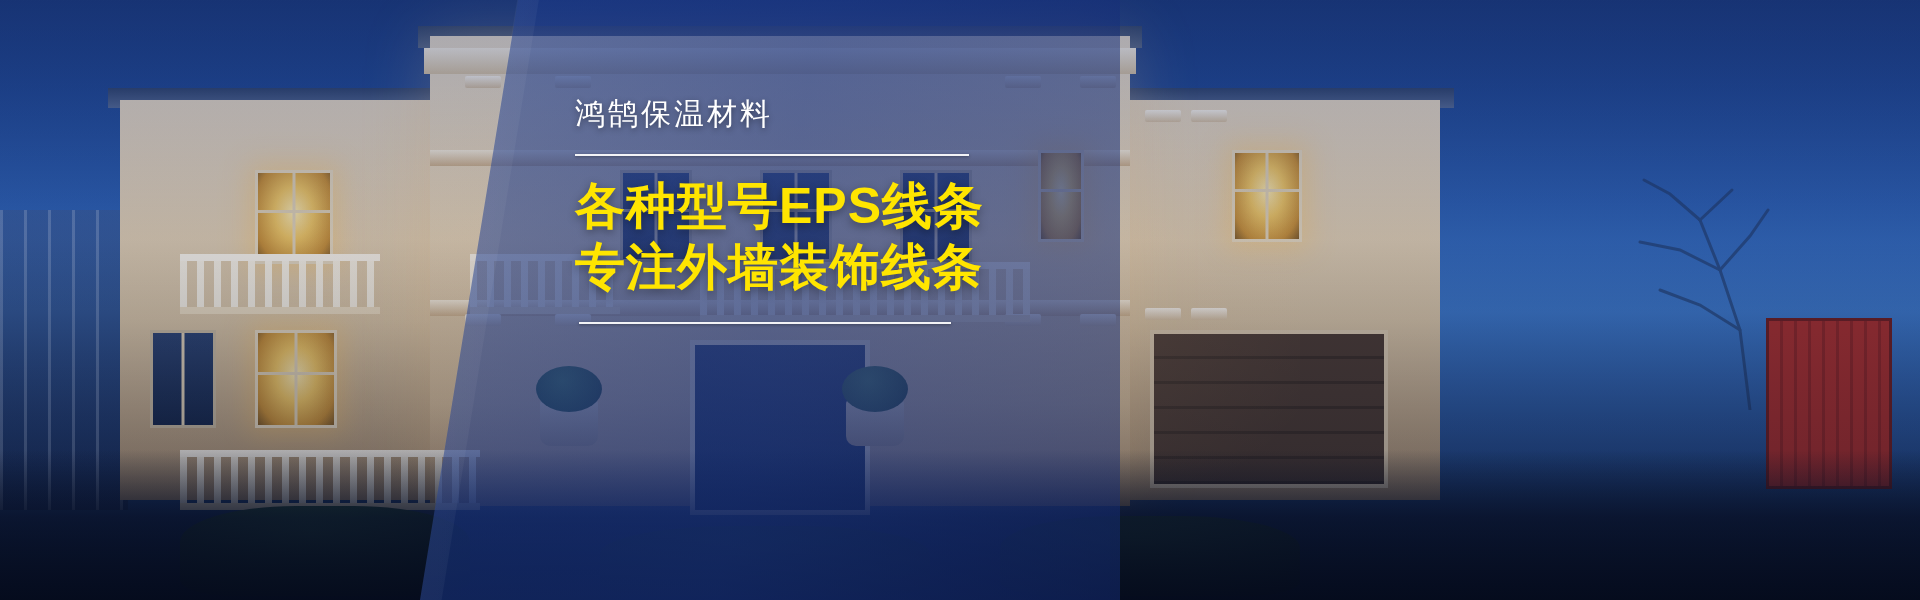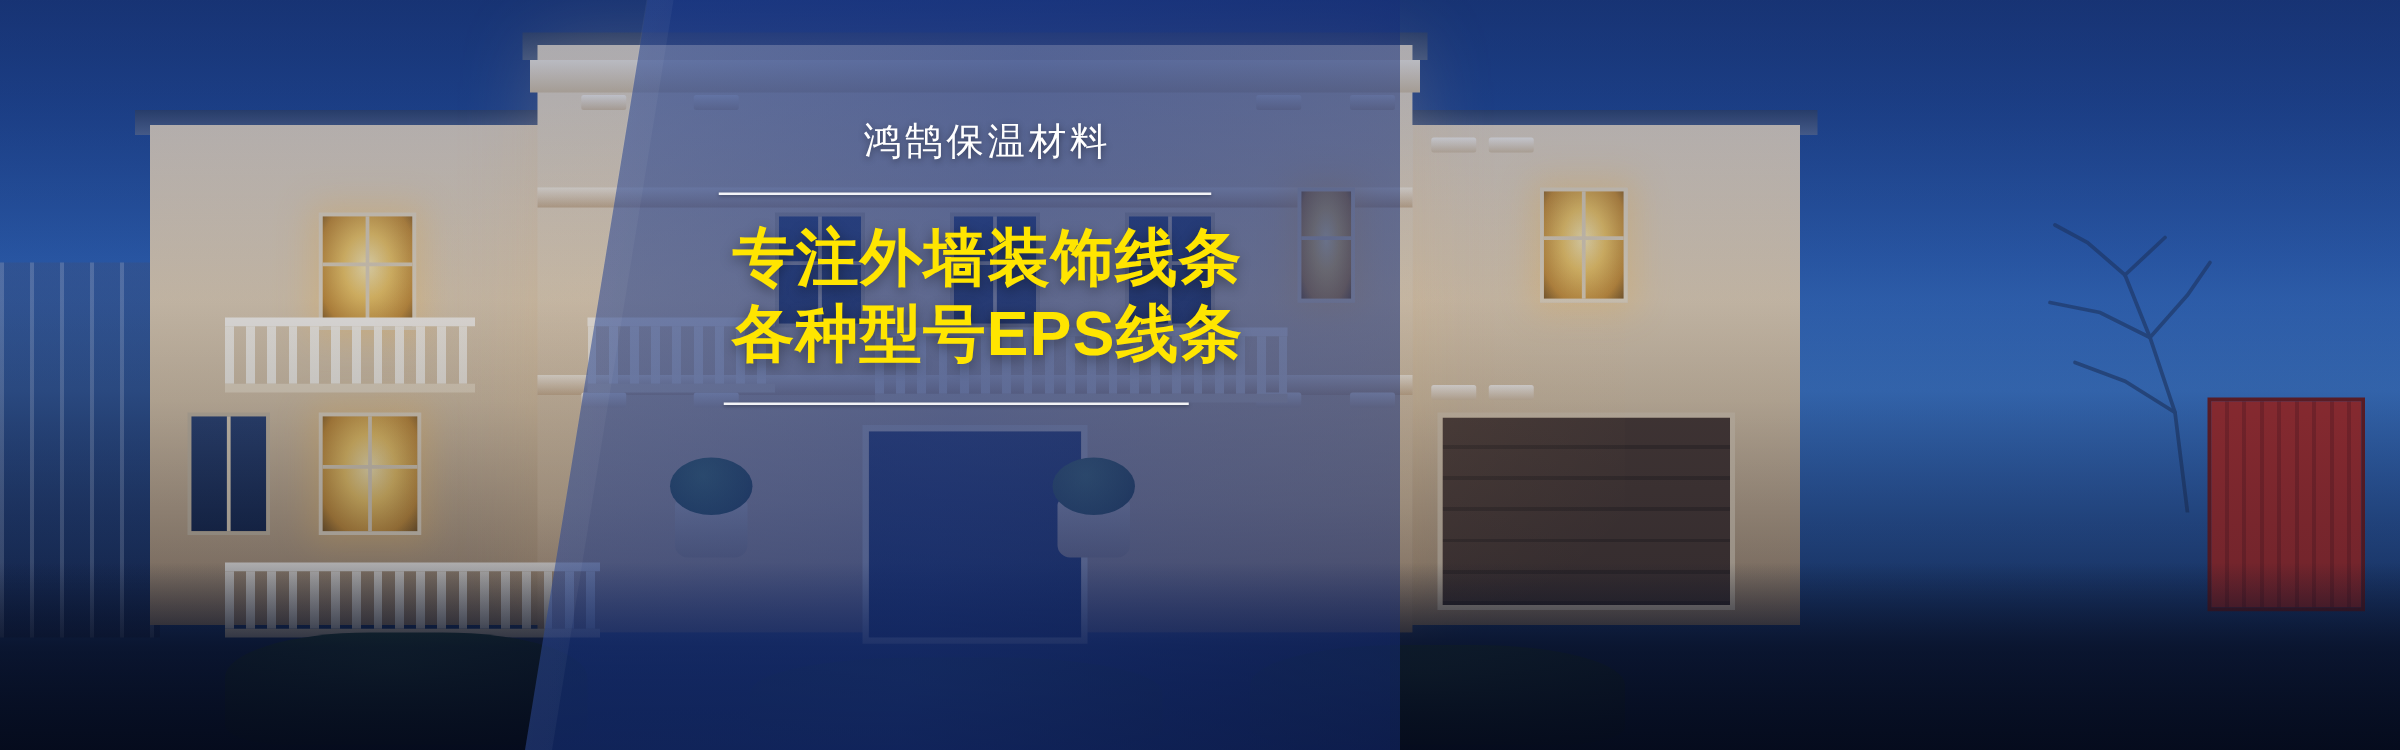--- a/index.html
+++ b/index.html
@@ -10,21 +10,20 @@
   body {
     font-family: "Liberation Sans", "DejaVu Sans", sans-serif;
   }
 
   .banner {
     position: relative;
     width: 1920px;
     height: 600px;
     overflow: hidden;
     background: #1b3a7a;
-    text-align: center;
   }
 
   
   .photo {
     position: absolute;
     inset: 0;
     background:
       
       linear-gradient(180deg,
         #15306e 0%,
@@ -364,18 +363,18 @@
     <div class="tint"></div>
     <div class="ground"></div>
   </div>
 
   <div class="overlay-panel"></div>
   <div class="overlay-edge"></div>
 
   <div class="content">
     <div class="brand">鸿鹄保温材料</div>
     <div class="rule top"></div>
+    <div class="headline">各种型号EPS线条</div>
     <div class="headline">专注外墙装饰线条</div>
-    <div class="headline">各种型号EPS线条</div>
     <div class="rule bottom"></div>
   </div>
 
 </div>
 
 </body></html>

